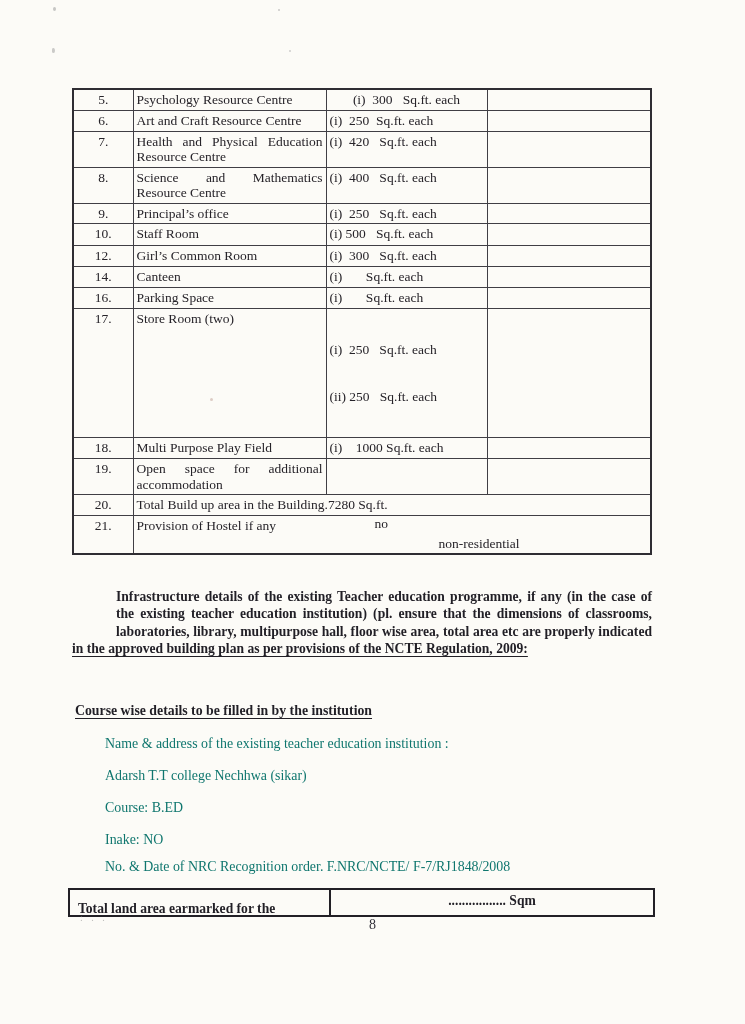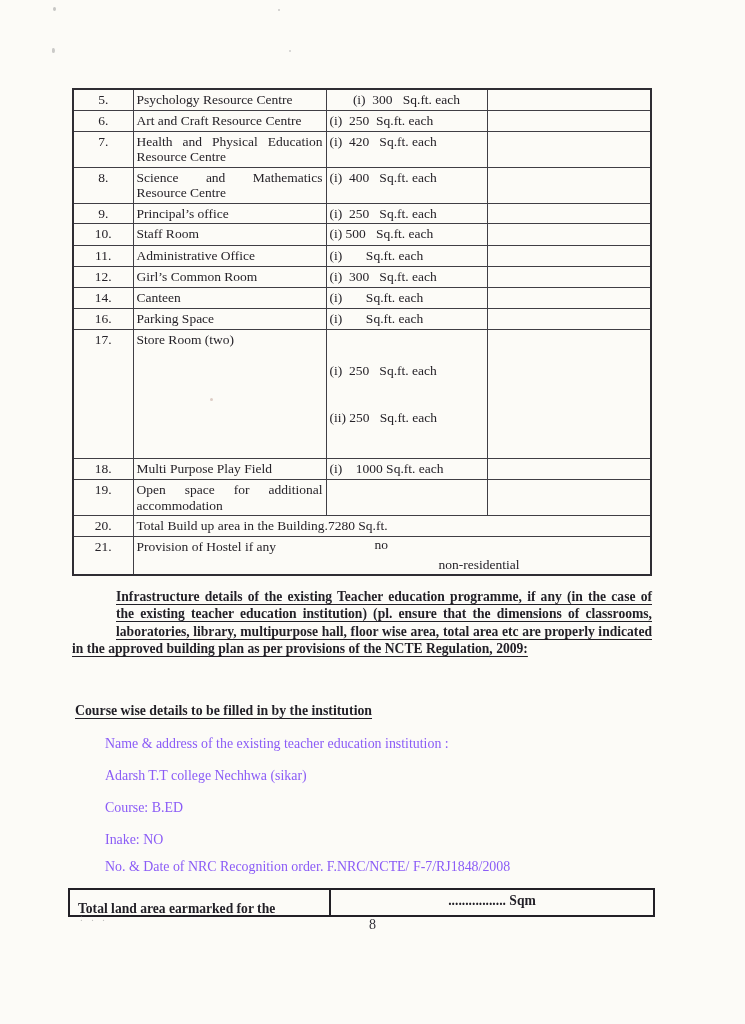--- a/index.html
+++ b/index.html
@@ -28,33 +28,33 @@
   .hostel-no { position:absolute; left:241px; top:0; }
   .nonres { margin-left:302px; margin-top:2px; }
   
   .note {
     position:absolute; left:72px; top:588px; width:580px;
     font-weight:bold; font-size:13.6px; line-height:17.4px;
     color:#211f26;
   }
   .note .jline {
     text-align:justify; text-align-last:justify;
-    text-decoration:underline; text-underline-offset:2.5px; text-decoration-thickness:1.2px;padding-left:44px;
+    text-underline-offset:2.5px; text-decoration-thickness:1.2px;padding-left:44px;
   }
   .note .lastline {
     text-decoration:underline; text-underline-offset:2.5px; text-decoration-thickness:1.2px;
   }
   
   .course-head {
     position:absolute; left:75px; top:703px;
     font-weight:bold; font-size:13.8px;
     text-decoration:underline; text-underline-offset:2.5px; text-decoration-thickness:1.2px;
     color:#211f26;
   }
-  .body-line { position:absolute; left:105px; font-size:13.9px; color:#8b5cf6; white-space:pre; }
+  .body-line { position:absolute; left:105px; font-size:13.9px; color:#0f766e; white-space:pre; }
   .bl-0 { top:736px; } .bl-1 { top:768px; } .bl-2 { top:800px; }
   .bl-3 { top:832px; } .bl-4 { top:859px; }
   
   .land-table {
     position:absolute; left:68px; top:888px; width:583px; height:25px;
     border:2px solid #222026; display:flex;
     font-weight:bold; font-size:13.6px; color:#211f26;
   }
   .land-label { width:251px; border-right:2px solid #222026; padding:11px 0 0 8px; }
   .land-value { flex:1; text-align:center; padding-top:3px; white-space:pre; }
@@ -118,26 +118,20 @@
       <td class="c-size">(i)  250   Sq.ft. each</td>
       <td class="c-blank"></td>
     </tr>
     <tr style="height:22px">
       <td class="c-num">10.</td>
       <td class="c-name">Staff Room</td>
       <td class="c-size">(i) 500   Sq.ft. each</td>
       <td class="c-blank"></td>
     </tr>
     <tr style="height:21px">
-      <td class="c-num">11.</td>
-      <td class="c-name">Administrative Office</td>
-      <td class="c-size">(i)       Sq.ft. each</td>
-      <td class="c-blank"></td>
-    </tr>
-    <tr style="height:21px">
       <td class="c-num">12.</td>
       <td class="c-name">Girl’s Common Room</td>
       <td class="c-size">(i)  300   Sq.ft. each</td>
       <td class="c-blank"></td>
     </tr>
     <tr style="height:21px">
       <td class="c-num">14.</td>
       <td class="c-name">Canteen</td>
       <td class="c-size">(i)       Sq.ft. each</td>
       <td class="c-blank"></td>

